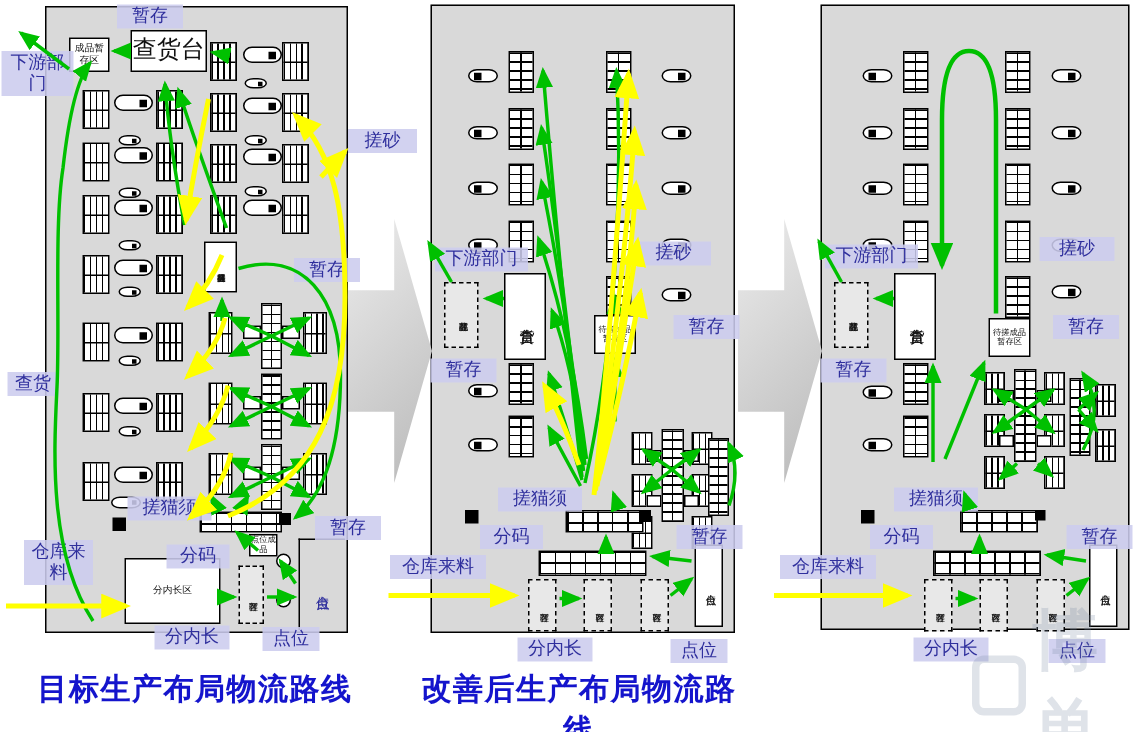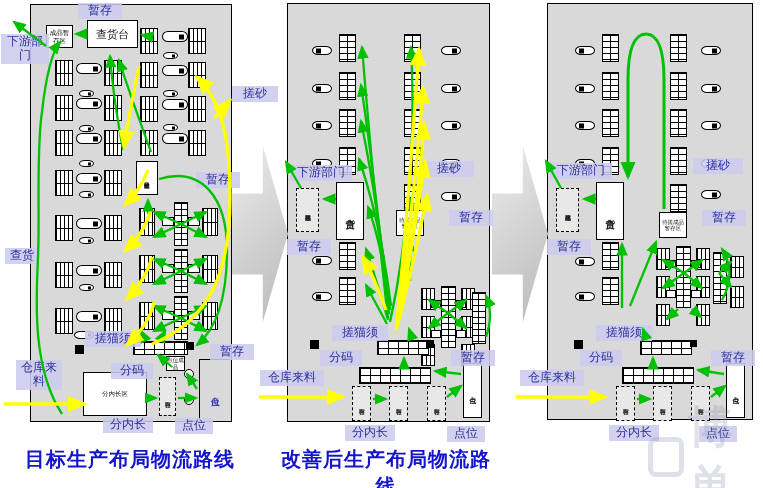--- a/index.html
+++ b/index.html
@@ -51,21 +51,21 @@
 
 <div id="stage">
 
   <div class="floor" style="left:30px;top:4px;width:200px;height:416px;"></div>
   <div class="floor" style="left:287px;top:3px;width:201px;height:417px;"></div>
   <div class="floor" style="left:547px;top:3px;width:204px;height:415px;"></div>
 
   <div class="chev" style="left:232px;top:146px;width:56px;height:176px;"></div>
   <div class="chev" style="left:492px;top:146px;width:56px;height:176px;"></div>
 
-  <div class="box" style="left:87px;top:20px;width:51px;height:28px;font-size:11px;">查货台</div>
+  <div class="box" style="left:87px;top:20px;width:51px;height:28px;font-size:16px;">查货台</div>
   <div class="box" style="left:46px;top:25px;width:27px;height:23px;font-size:6.5px;">成品暂存区</div>
   <div class="box vert" style="left:136px;top:161px;width:22px;height:34px;font-size:5.5px;">待搓成品暂存区</div>
   <div class="box" style="left:166px;top:356px;width:19px;height:15px;font-size:5.5px;">点位成品</div>
   <div class="box" style="left:83px;top:372px;width:64px;height:44px;font-size:6.5px;">分内长区</div>
   <div class="box dashed vert" style="left:159px;top:377px;width:17px;height:39px;font-size:6px;">暂存区</div>
   <div class="region" style="left:199px;top:359px;width:31px;height:61px;">
      <span class="box vert" style="position:static;border:none;background:none;font-size:9px;color:#2f2f9d;">点位台</span>
   </div>
   <div class="m circ" style="left:184px;top:369px;width:10px;height:10px;"></div>
   <div class="m circ" style="left:184px;top:395px;width:10px;height:10px;"></div>

